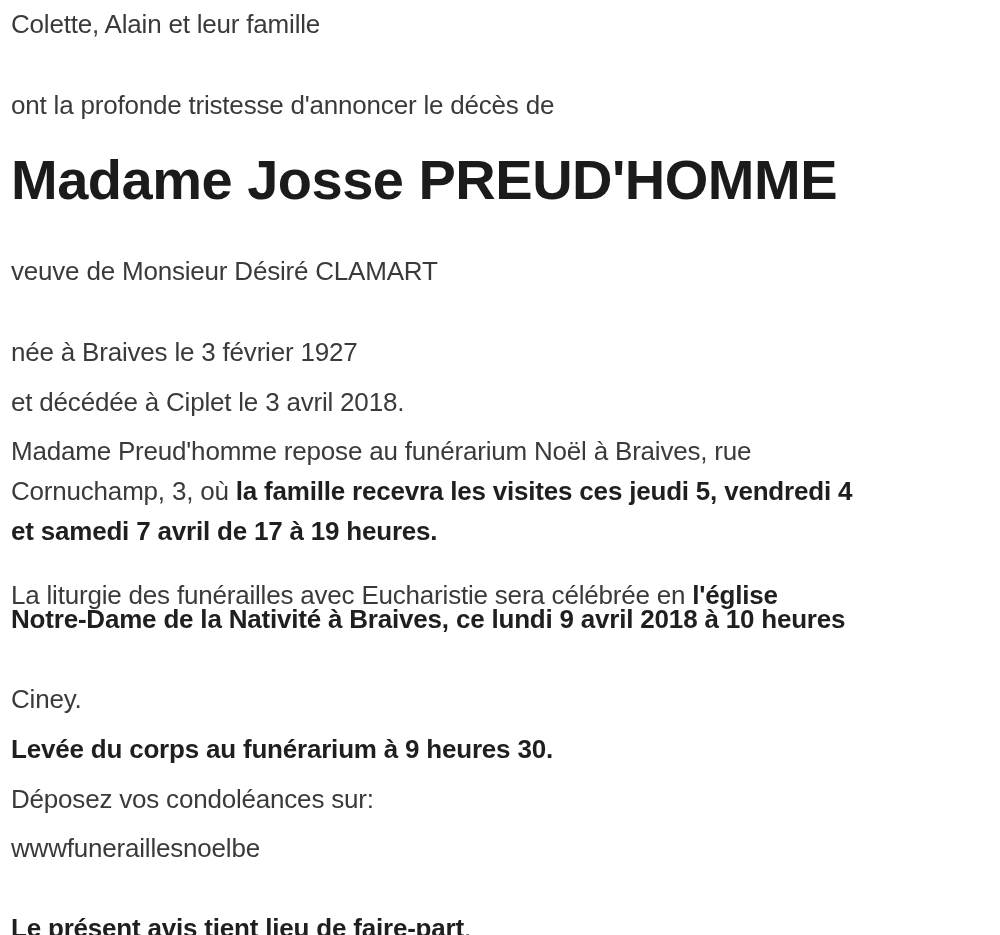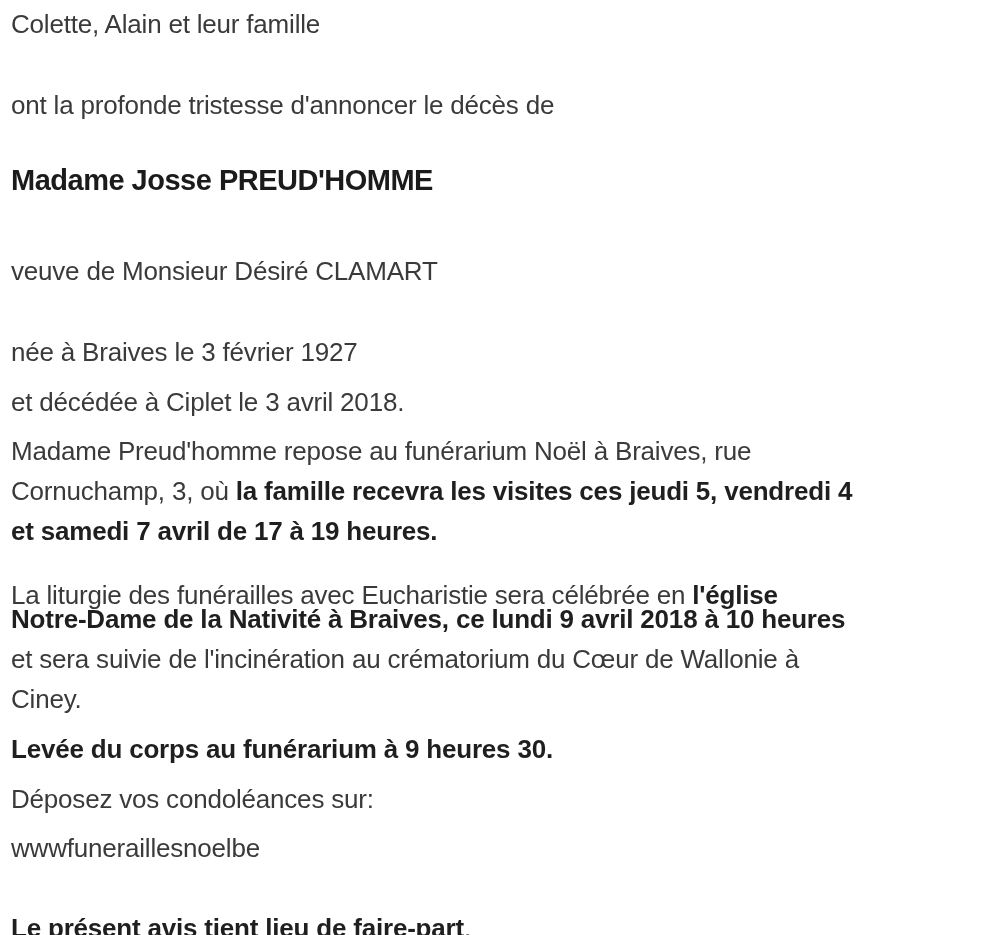--- a/index.html
+++ b/index.html
@@ -31,21 +31,21 @@
     line-height: 32px;
     font-weight: 400;
     color: var(--body-text);
     letter-spacing: -0.2px;
   }
   .line .run.bold {
     font-weight: 700;
     color: var(--bold-text);
   }
   .line.title {
-    font-size: 29px;
+    font-size: 56px;
     line-height: 50px;
     letter-spacing: -0.5px;
   }
   .line.title .run.bold {
     color: var(--title-text);
   }
 </style>
 </head>
 <body>
 
@@ -54,19 +54,18 @@
     <div class="line body" style="top: 8px;"><span class="run">Colette, Alain et leur famille</span></div>
     <div class="line title" style="top: 155px;"><span class="run bold">Madame Josse PREUD'HOMME</span></div>
     <div class="line body" style="top: 255px;"><span class="run">veuve de Monsieur Désiré CLAMART</span></div>
     <div class="line body" style="top: 336px;"><span class="run">née à Braives le 3 février 1927</span></div>
     <div class="line body" style="top: 386px;"><span class="run">et décédée à Ciplet le 3 avril 2018.</span></div>
     <div class="line body" style="top: 435px;"><span class="run">Madame Preud'homme repose au funérarium Noël à Braives, rue</span></div>
     <div class="line body" style="top: 475px;"><span class="run">Cornuchamp, 3, où </span><span class="run bold">la famille recevra les visites ces jeudi 5, vendredi 4</span></div>
     <div class="line body" style="top: 515px;"><span class="run bold">et samedi 7 avril de 17 à 19 heures.</span></div>
     <div class="line body" style="top: 563px; margin-top: 16px;"><span class="run">La liturgie des funérailles avec Eucharistie sera célébrée en </span><span class="run bold">l'église</span></div>
     <div class="line body" style="top: 603px;"><span class="run bold">Notre-Dame de la Nativité à Braives, ce lundi 9 avril 2018 à 10 heures</span></div>
-    <div class="line body" style="top: 643px;"><span class="run">et sera suivie de l'incinération au crématorium du Cœur de Wallonie à</span></div>
     <div class="line body" style="top: 683px;"><span class="run">Ciney.</span></div>
     <div class="line body" style="top: 733px;"><span class="run bold">Levée du corps au funérarium à 9 heures 30.</span></div>
     <div class="line body" style="top: 783px;"><span class="run">Déposez vos condoléances sur:</span></div>
     <div class="line body" style="top: 832px;"><span class="run">wwwfuneraillesnoelbe</span></div>
     <div class="line body" style="top: 880px; margin-top: 32px;"><span class="run bold">Le présent avis tient lieu de faire-part</span><span class="run">.</span></div>
   </main>
 
 </body></html>

